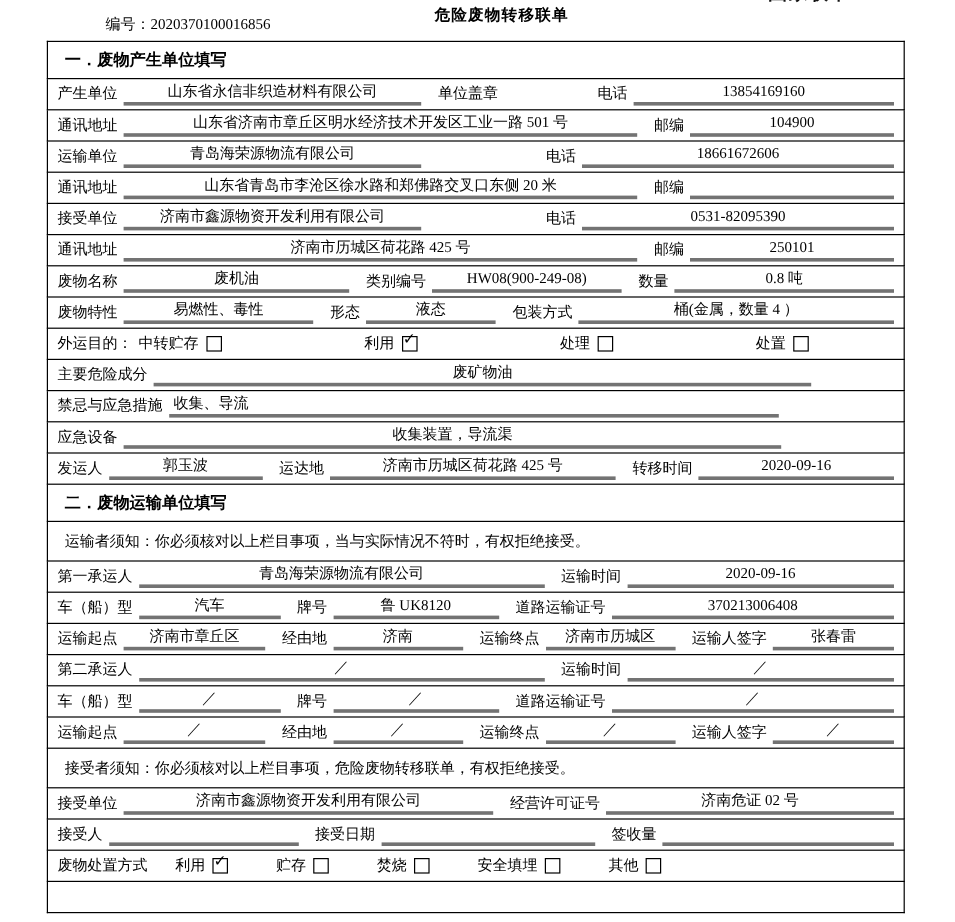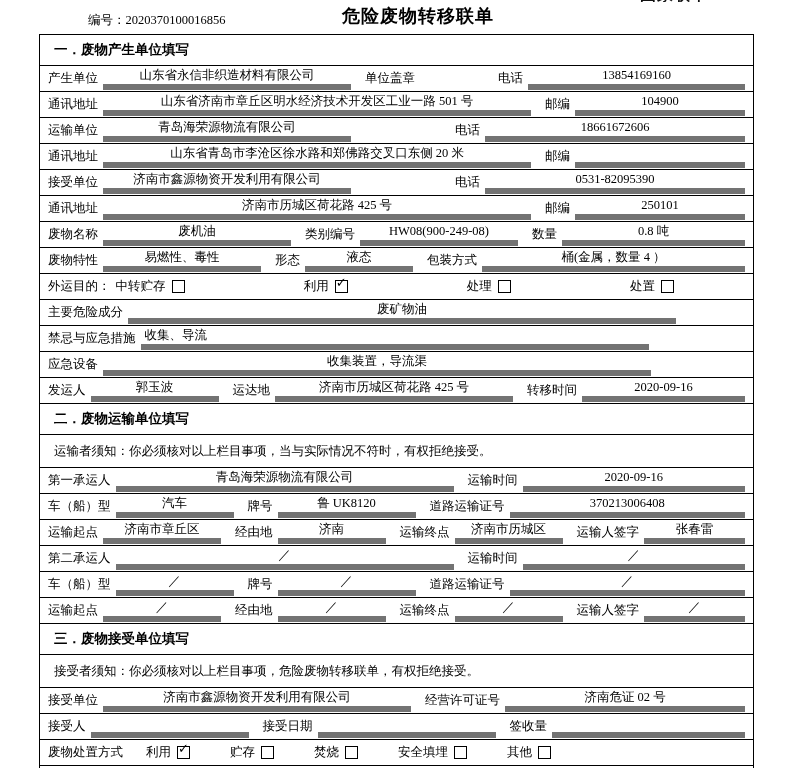--- a/index.html
+++ b/index.html
@@ -32,21 +32,21 @@
     left: 48px;
     top: 12px;
     font-size: 12.5px;
     white-space: nowrap;
   }
   .doc-title {
     position: absolute;
     left: 0; right: 0;
     top: 4px;
     text-align: center;
-    font-size: 18px;
+    font-size: 13px;
     font-weight: bold;
     letter-spacing: 1px;
   }
   .corner-mark {
     position: absolute;
     right: 88px;
     top: -10px;
     font-size: 16px;
     font-weight: bold;
     letter-spacing: 1px;
@@ -85,21 +85,21 @@
     height: 25px;
     font-size: 12.5px;
     white-space: nowrap;
   }
   .lbl {
     flex: 0 0 auto;
     padding-right: 5px;
   }
   .val {
     flex: 0 0 auto;
-    border-bottom: 6px solid #737373;
+    border-bottom: 3px solid #737373;
     text-align: center;
     padding: 0 4px 1px 4px;
     min-height: 15px;
     line-height: 15px;
   }
   .val.fill {
     flex: 1 1 auto;
   }
   .spacer {
     flex: 1 1 auto;
@@ -435,23 +435,20 @@
           <span class="gap"></span>
           <span class="lbl">运输终点</span>
           <span class="val" style="width:100px">／</span>
           <span class="gap"></span>
           <span class="lbl">运输人签字</span>
           <span class="val fill">／</span>
         </div>
       </td>
     </tr>
 
-    <tr>
-      <td class="section-head">三．废物接受单位填写</td>
-    </tr>
 
     <tr>
       <td class="row-cell" style="height:32px">
         <div class="rowline note" style="height:32px">接受者须知：你必须核对以上栏目事项，危险废物转移联单，有权拒绝接受。</div>
       </td>
     </tr>
 
     <tr>
       <td class="row-cell">
         <div class="rowline">

